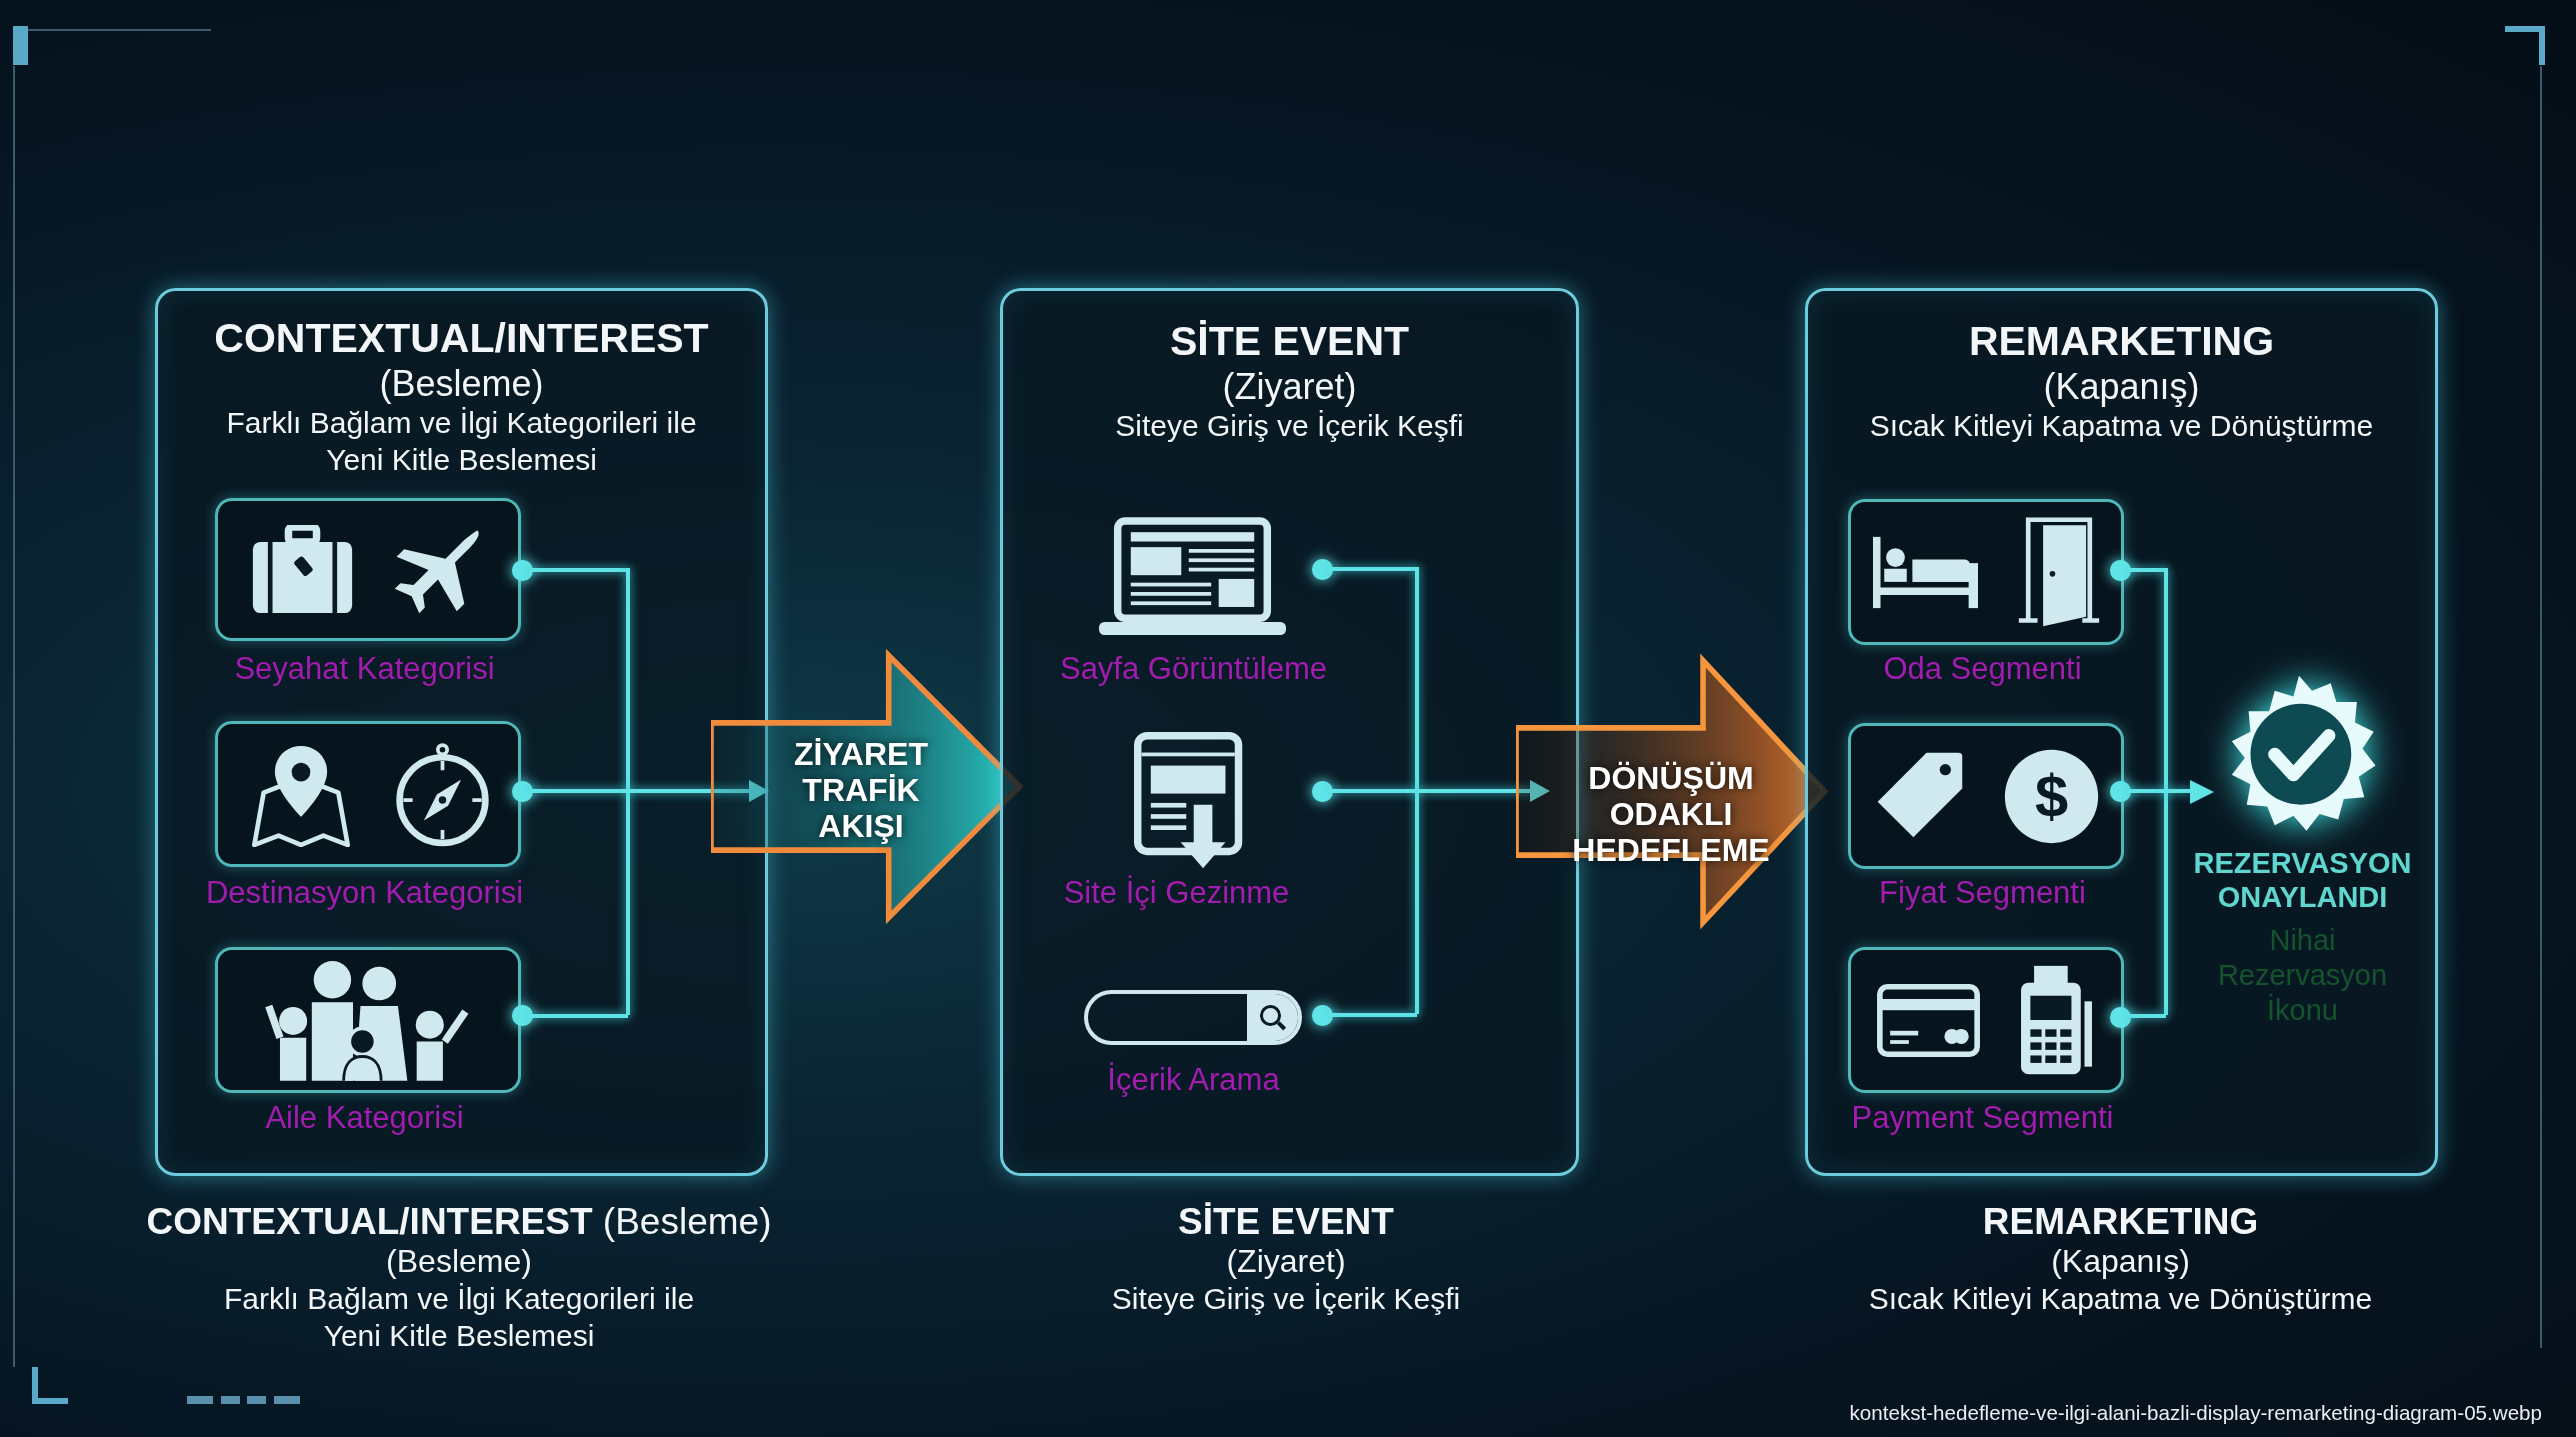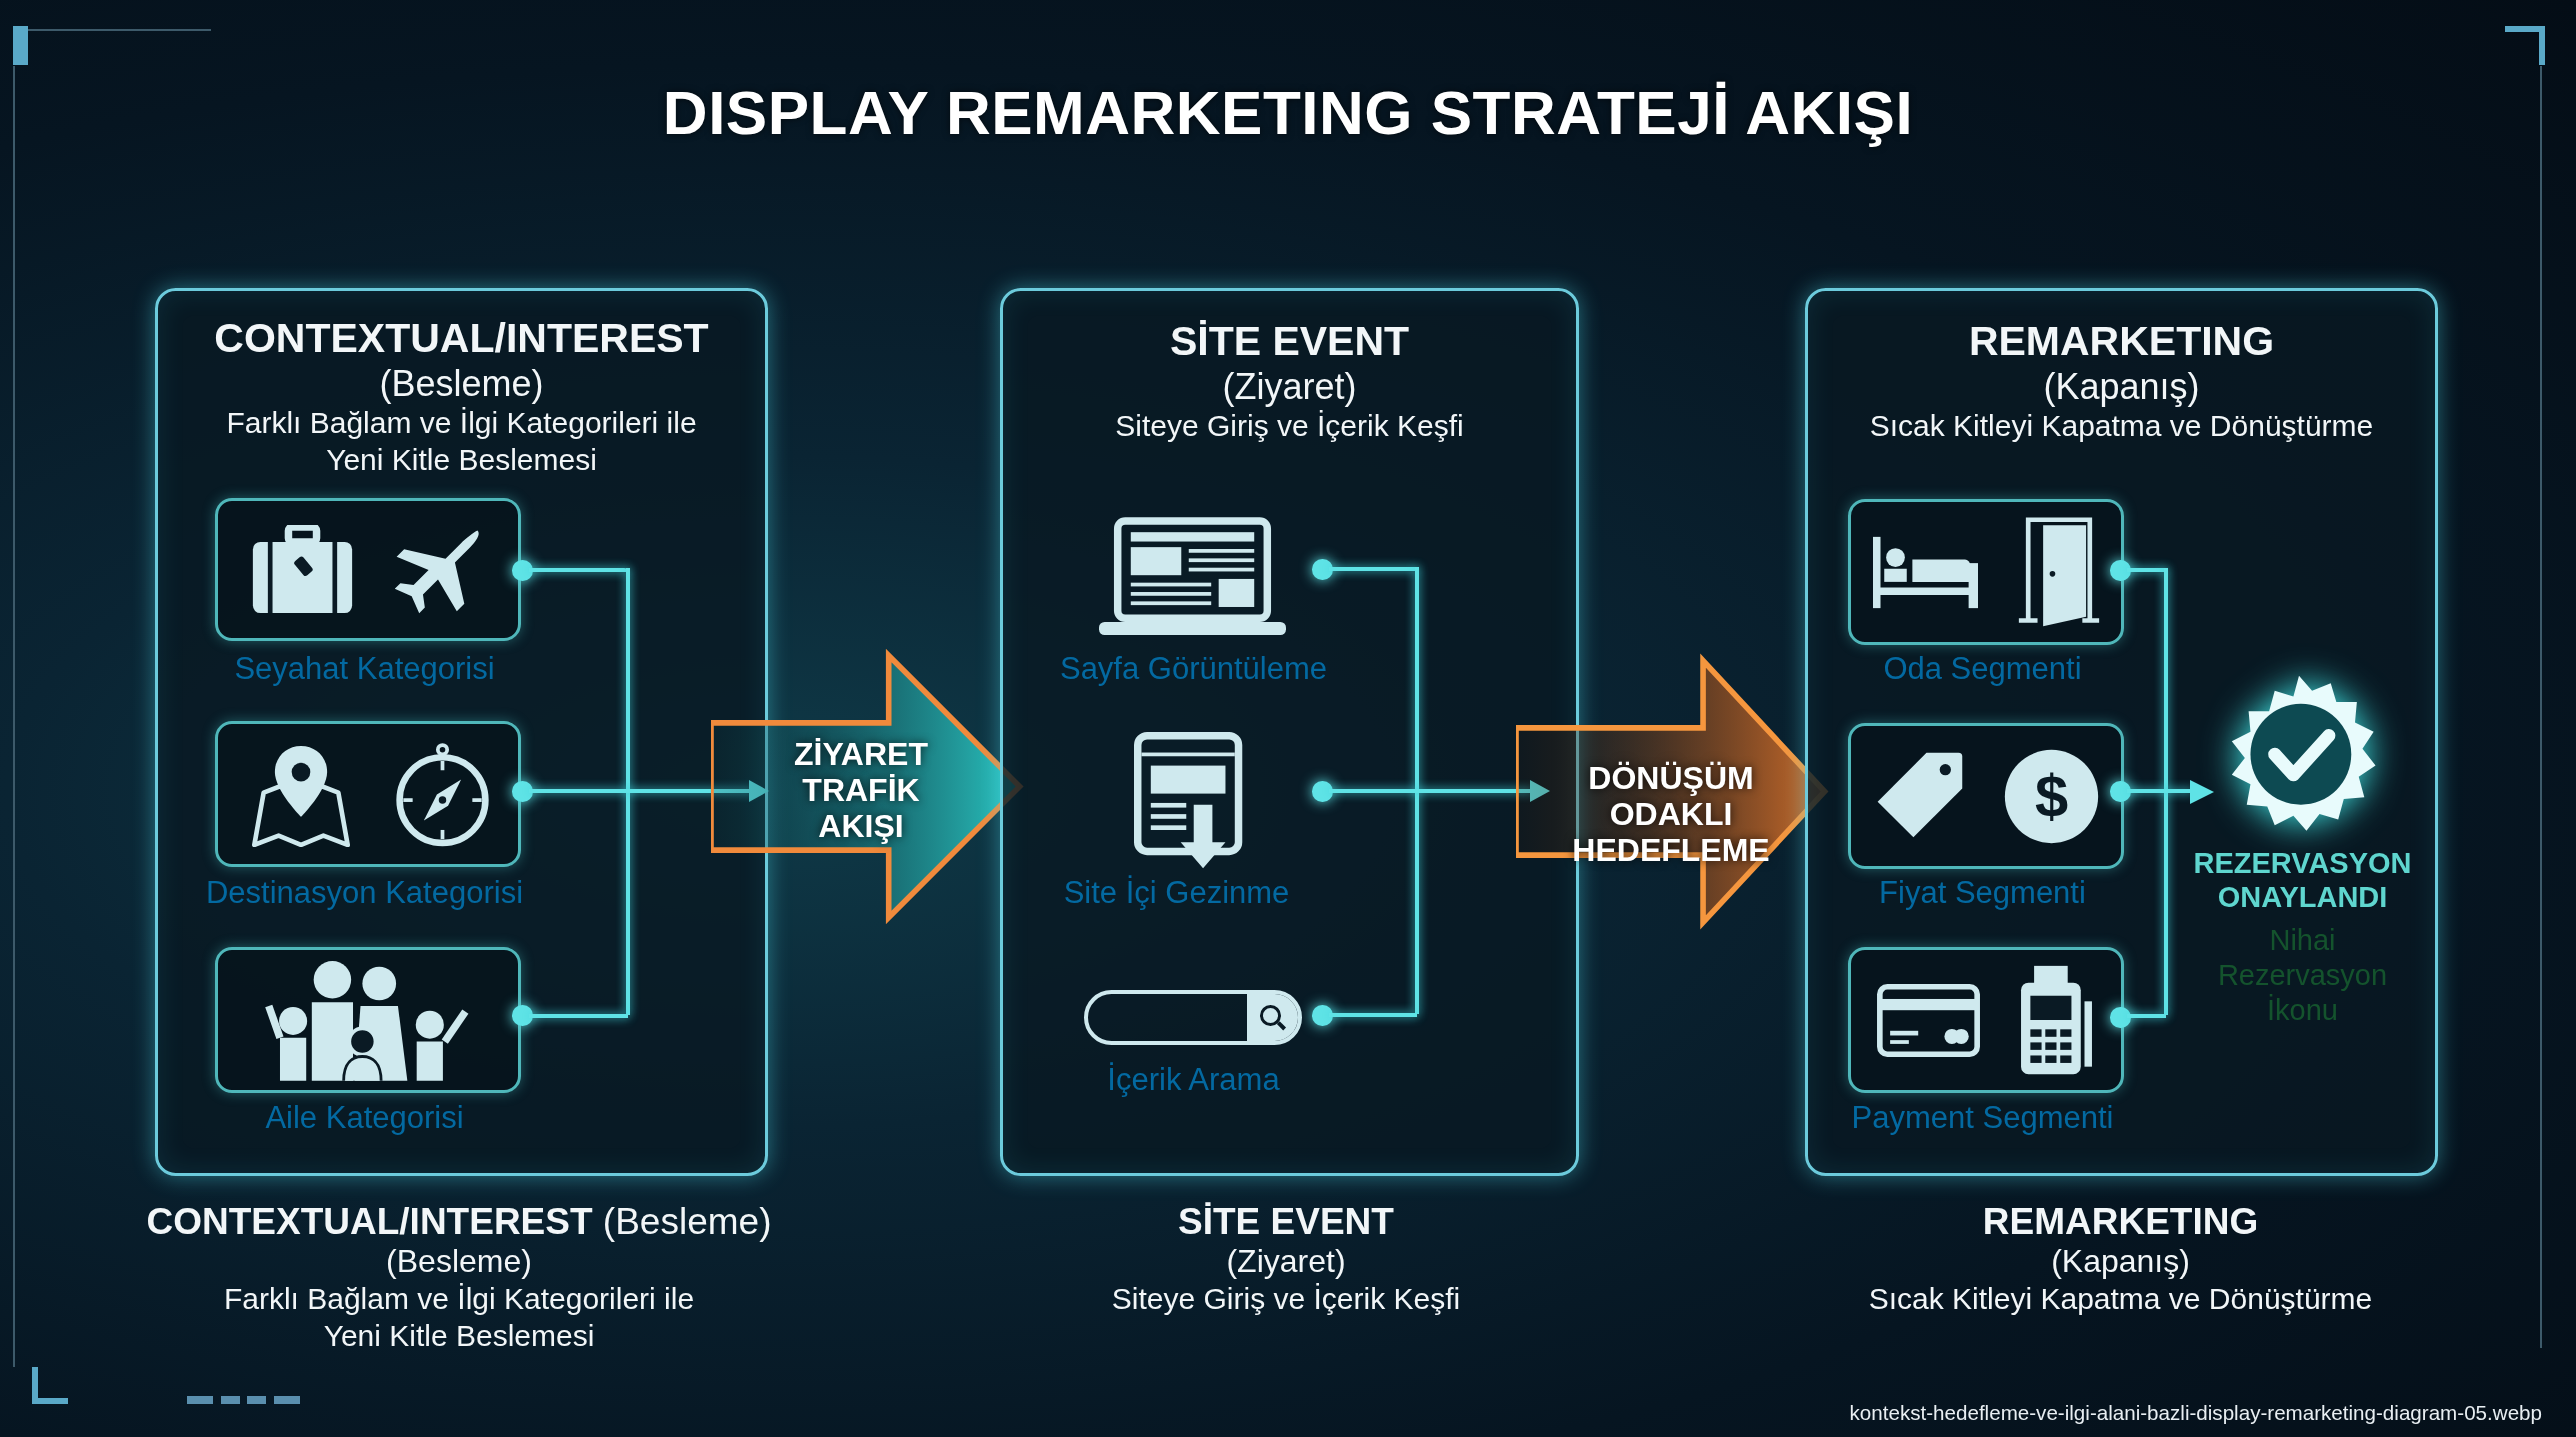--- a/index.html
+++ b/index.html
@@ -9,21 +9,21 @@
   .abs{position:absolute;}
   .title{left:0;width:2576px;top:75px;text-align:center;font-weight:700;font-size:62px;line-height:75px;color:#ffffff;letter-spacing:0.5px;text-shadow:0 0 7.5px rgba(0,0,0,.6);}
   .panel{border:3.7px solid #6ccbdc;border-radius:20.6px;background:rgba(8,24,34,0.82);
     box-shadow:0 0 22.5px rgba(80,220,235,.45), inset 0 0 28px rgba(60,200,220,.12);}
   .ph{text-align:center;}
   .ph .h1{font-weight:700;font-size:41px;line-height:49px;}
   .ph .h2{font-size:36px;line-height:41px;}
   .ph .h3{font-size:30px;line-height:37px;}
   .card{border:3.7px solid #4fb7ba;border-radius:17px;background:rgba(6,20,28,.85);
     box-shadow:0 0 13px rgba(80,220,220,.35);display:flex;align-items:center;justify-content:center;gap:37px;}
-  .lbl{text-align:center;font-size:31px;line-height:37px;color:#0369a1;}
+  .lbl{text-align:center;font-size:31px;line-height:37px;color:#a21caf;}
   .dot{width:20.6px;height:20.6px;border-radius:50%;background:#5fe3e6;box-shadow:0 0 13px #5fe3e6;}
   .wire{background:#5fe3e6;box-shadow:0 0 9.4px #3fd0d8;}
   .arrowtxt{font-weight:700;text-align:center;color:#fff;font-size:32px;line-height:36px;text-shadow:0 0 9.4px rgba(0,0,0,.8);}
   .footer{right:34px;bottom:13px;font-size:20.6px;color:#e8eef2;}
   .deco{background:#5aa9c8;}
 </style>
 </head>
 <body>
 
 <div class="abs deco" style="left:13px;top:26px;width:15px;height:39px;"></div>
@@ -36,21 +36,20 @@
   <div style="width:26px;height:7.5px;background:#5a8fae;"></div>
     <div style="width:19px;height:7.5px;background:#5a8fae;"></div>
     <div style="width:19px;height:7.5px;background:#5a8fae;"></div>
     <div style="width:26px;height:7.5px;background:#5a8fae;"></div>
 </div>
 <div class="abs deco" style="left:2505px;top:26px;width:37px;height:5.6px;"></div>
 <div class="abs deco" style="left:2539px;top:26px;width:5.6px;height:39px;"></div>
 <div class="abs" style="left:2540px;top:66px;width:1.9px;height:1282px;background:#3d5a6a;"></div>
 
 <div class="abs title">
-  <div>DISPLAY REMARKETING STRATEJİ AKIŞI</div>
 </div>
 
 <div class="abs panel" style="left:155px;top:288px;width:607px;height:882px;">
   <div class="ph" style="margin-top:22.5px;">
     <div class="h1">CONTEXTUAL/INTEREST</div>
     <div class="h2">(Besleme)</div>
     <div class="h3">Farklı Bağlam ve İlgi Kategorileri ile</div>
     <div class="h3">Yeni Kitle Beslemesi</div>
   </div>
 </div>

